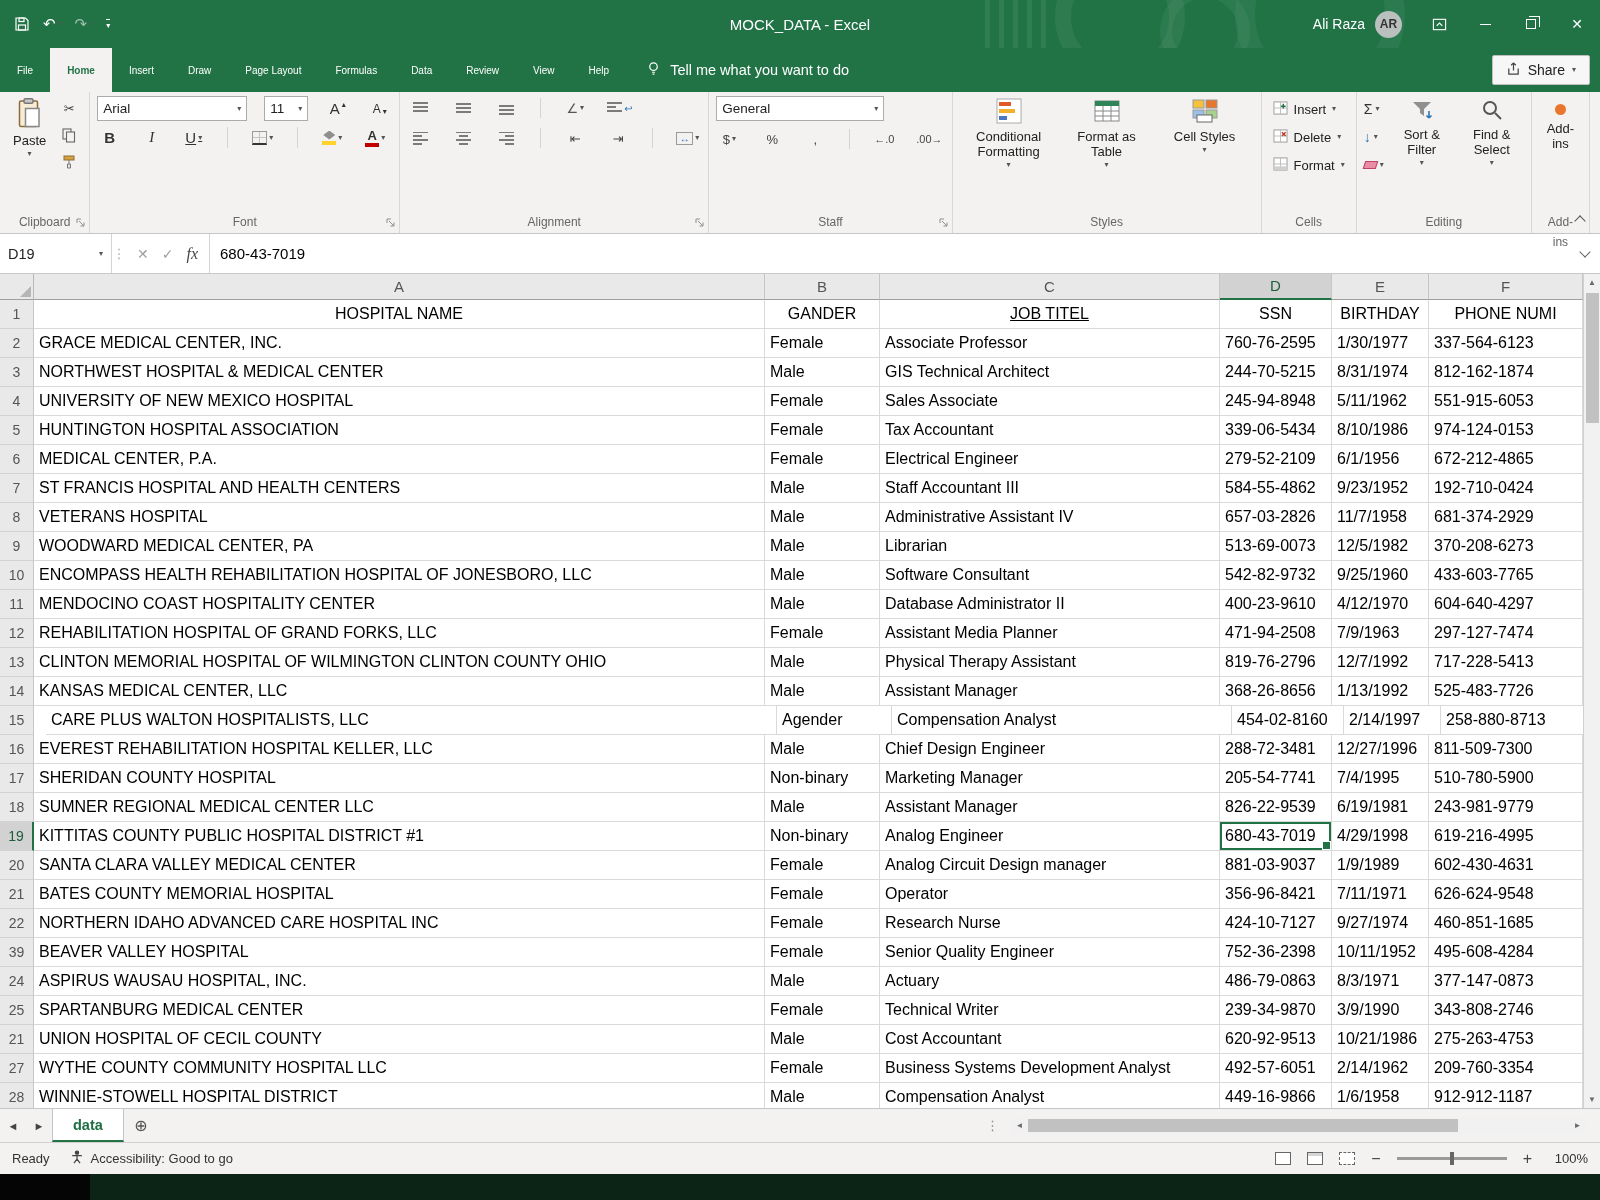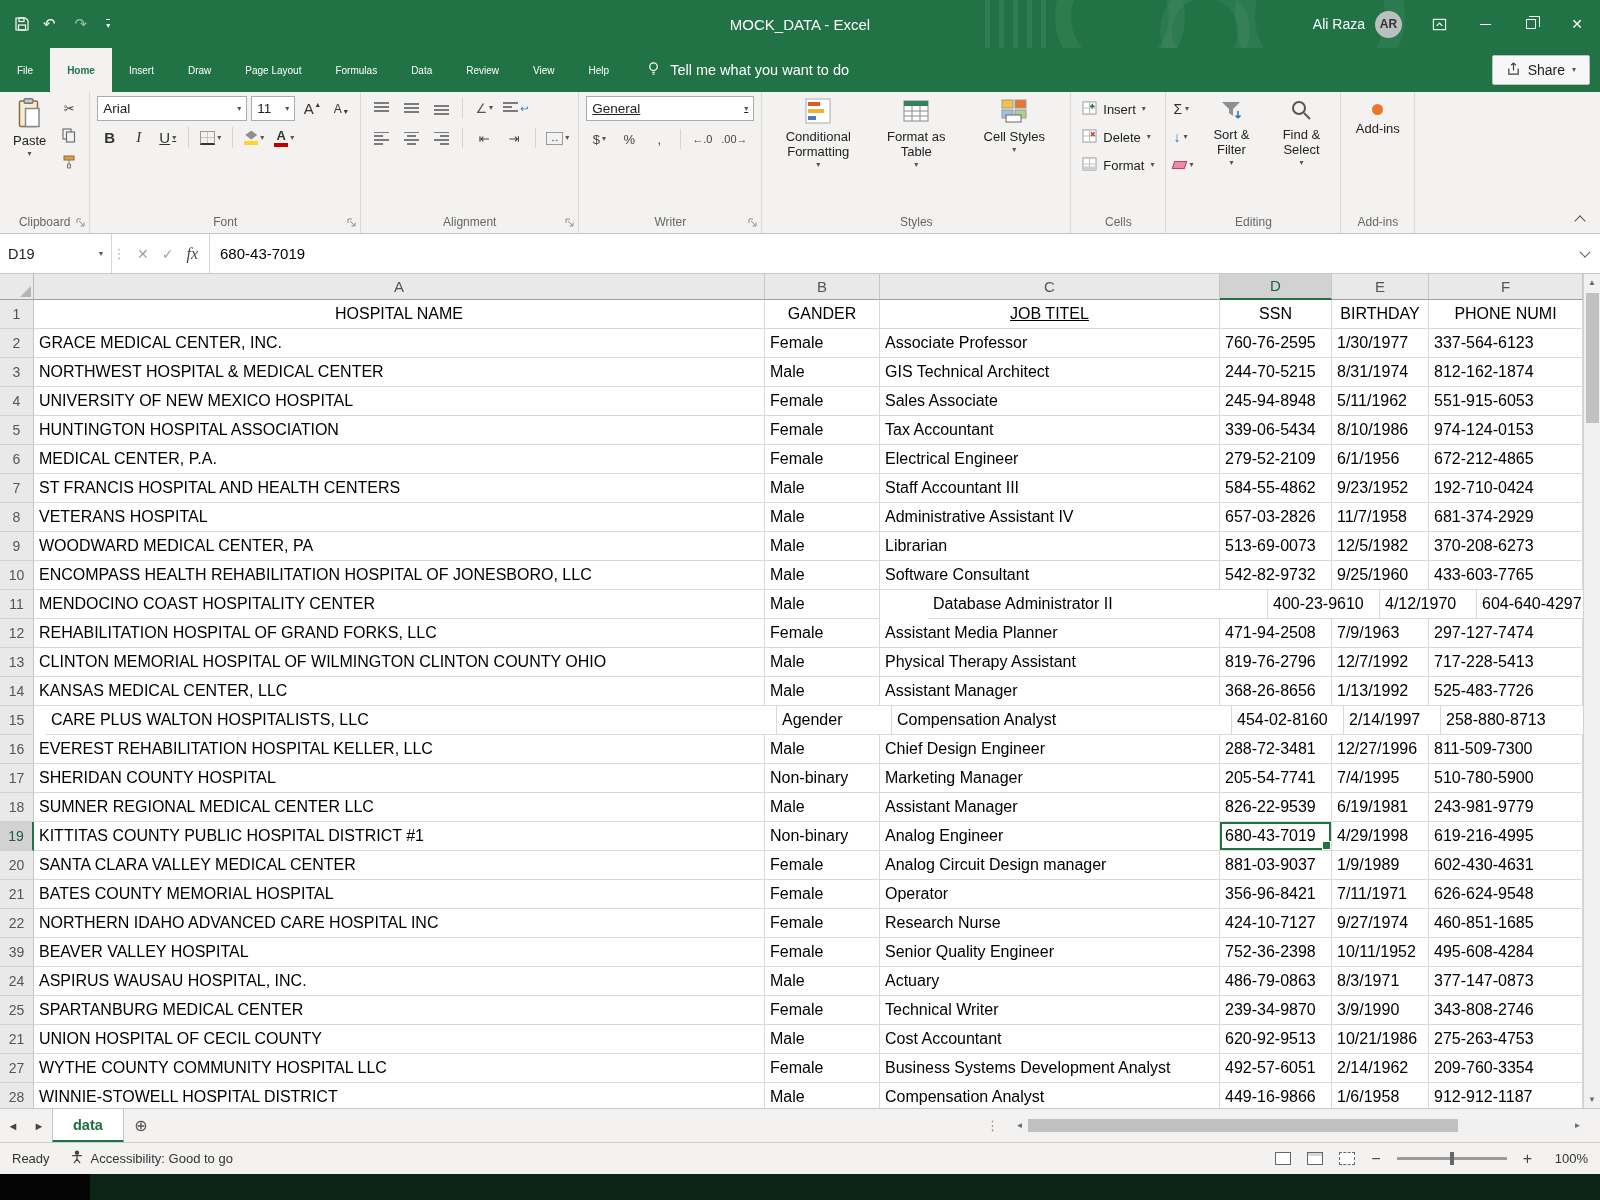--- a/index.html
+++ b/index.html
@@ -40,21 +40,21 @@
   .ribbon { height:142px; background:#f3f2f1; border-bottom:1px solid #c6c6c6; display:flex; position:relative; flex:none; padding-right:46px; }
   .rgroup { display:flex; flex-direction:column; border-right:1px solid #d8d8d8; }
   .rg-body { flex:1; display:flex; padding:4px 7px 0; align-items:flex-start; }
   .rg-label { height:21px; text-align:center; font-size:12px; color:#666; position:relative; padding:0 16px; line-height:20px; }
   .launch { position:absolute; right:3px; bottom:5px; width:10px; height:10px; opacity:.8; }
   .bigbtn { display:flex; flex-direction:column; align-items:center; padding:2px 6px 0; font-size:13px; color:#222; gap:2px; }
   .bigbtn .lbl { text-align:center; line-height:15px; }
   .dd { font-size:8px; color:#555; line-height:8px; }
   .smallbtn { min-width:26px; height:24px; display:flex; align-items:center; justify-content:center; font-size:13px; color:#444; gap:2px; padding:0 2px; }
   .col-stack { display:flex; flex-direction:column; gap:3px; margin-left:4px; }
-  .frow { display:flex; gap:4px; align-items:center; }
+  .frow { display:flex; gap:17px; align-items:center; }
   .combo { background:#fff; border:1px solid #ababab; height:25px; display:flex; align-items:center; font-size:13.5px; padding:0 5px; justify-content:space-between; color:#222; }
   .fbtn { min-width:25px; height:25px; display:flex; align-items:center; justify-content:center; font-size:15px; color:#333; padding:0 3px; gap:2px; }
   .bold-b { font-weight:700; }
   .ital-i { font-style:italic; font-family:"Liberation Serif", serif; }
   .und-u { text-decoration:underline; }
   .cstack { display:flex; flex-direction:column; align-items:center; line-height:13px; }
   .cbar { width:14px; height:4px; margin-top:1px; }
   .vsep { width:1px; background:#d4d4d4; align-self:stretch; margin:2px 4px; }
   .li { width:15px; height:13px; display:flex; flex-direction:column; gap:2px; }
   .li i { display:block; height:2px; background:#7b7b7b; width:100%; }
@@ -384,21 +384,21 @@
       </div>
       <div class="rg-label"><span>Alignment</span>
         <svg class="launch" viewBox="0 0 10 10">
             <path d="M1 1 H5 M1 1 V5 M3 3 L8 8 M8 4.5 V8 H4.5" stroke="#777" fill="none"></path>
           </svg>
       </div>
     </div>
 
     <div class="rgroup">
       <div class="rg-body" style="flex-direction:column; gap:6px;">
-        <div class="combo" style="width:168px;text-decoration:underline;">
+        <div class="combo" style="width:168px;">
           <span>General</span>
           <span class="dd">▾</span>
         </div>
         <div class="frow">
           <span class="smallbtn">
               <span>$</span>
               <span class="dd">▾</span>
             </span>
           <span class="smallbtn">
               <span>%</span>
@@ -408,21 +408,21 @@
             </span>
           <span class="vsep"></span>
           <span class="smallbtn" style="font-size:11px;">
               <span>←.0</span>
             </span>
           <span class="smallbtn" style="font-size:11px;">
               <span>.00→</span>
             </span>
         </div>
       </div>
-      <div class="rg-label"><span>Writer</span>
+      <div class="rg-label"><span>Staff</span>
         <svg class="launch" viewBox="0 0 10 10">
             <path d="M1 1 H5 M1 1 V5 M3 3 L8 8 M8 4.5 V8 H4.5" stroke="#777" fill="none"></path>
           </svg>
       </div>
     </div>
 
     <div class="rgroup">
       <div class="rg-body">
         <div class="bigbtn styles-big">
           <span>
@@ -680,21 +680,21 @@
             <div class="gcell" style="width: 115px;">Male</div>
             <div class="gcell" style="width: 340px;">Software Consultant</div>
             <div class="gcell" style="width: 112px;">542-82-9732</div>
             <div class="gcell" style="width: 97px;">9/25/1960</div>
             <div class="gcell" style="width: 154px;">433-603-7765</div>
           </div>
           <div class="grow">
             <div class="grownum">11</div>
             <div class="gcell" style="width: 731px;">MENDOCINO COAST HOSPITALITY CENTER</div>
             <div class="gcell" style="width: 115px;">Male</div>
-            <div class="gcell" style="width: 340px; margin-left: 48px;">Database Administrator II</div>
+            <div class="gcell" style="width: 340px;">Database Administrator II</div>
             <div class="gcell" style="width: 112px;">400-23-9610</div>
             <div class="gcell" style="width: 97px;">4/12/1970</div>
             <div class="gcell" style="width: 154px;">604-640-4297</div>
           </div>
           <div class="grow">
             <div class="grownum">12</div>
             <div class="gcell" style="width: 731px;">REHABILITATION HOSPITAL OF GRAND FORKS, LLC</div>
             <div class="gcell" style="width: 115px;">Female</div>
             <div class="gcell" style="width: 340px;">Assistant Media Planner</div>
             <div class="gcell" style="width: 112px;">471-94-2508</div>

